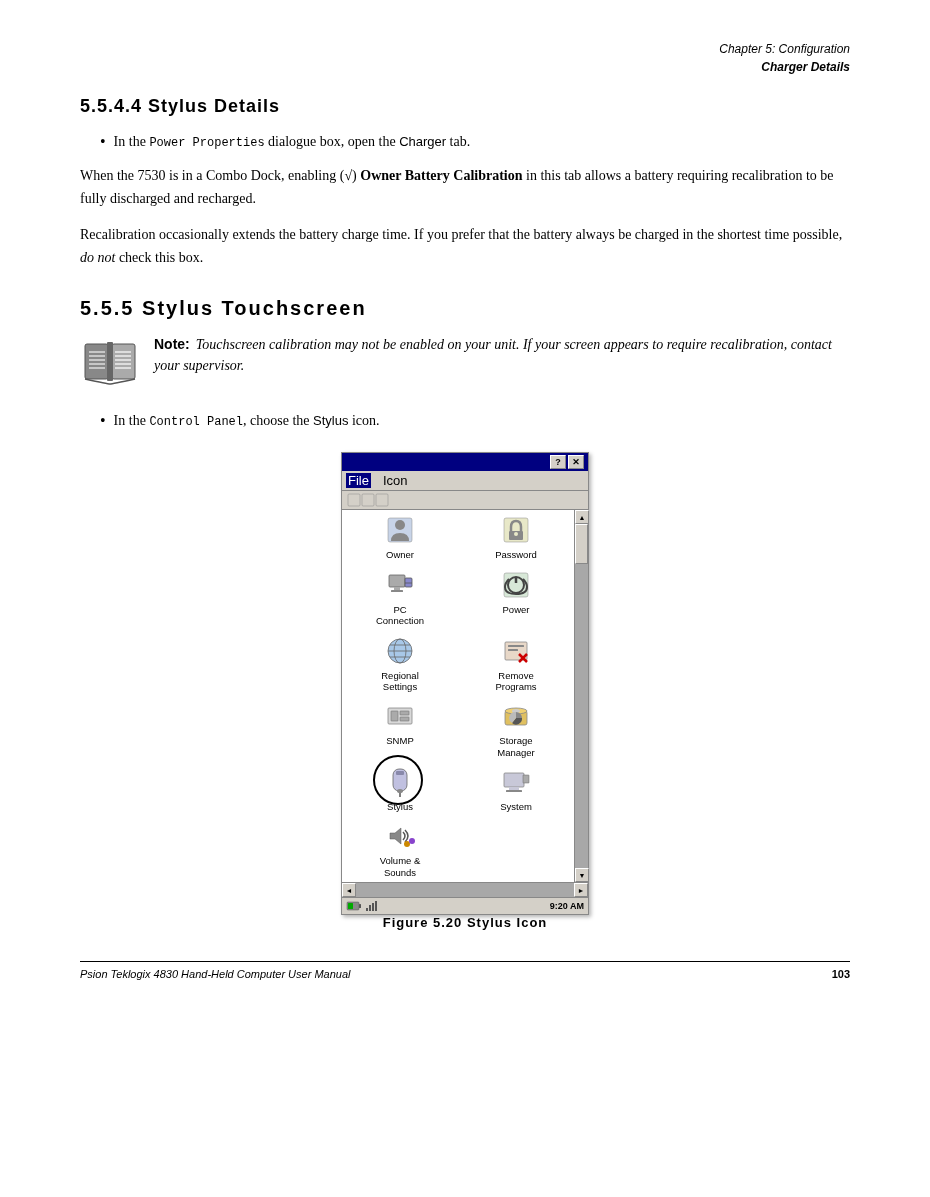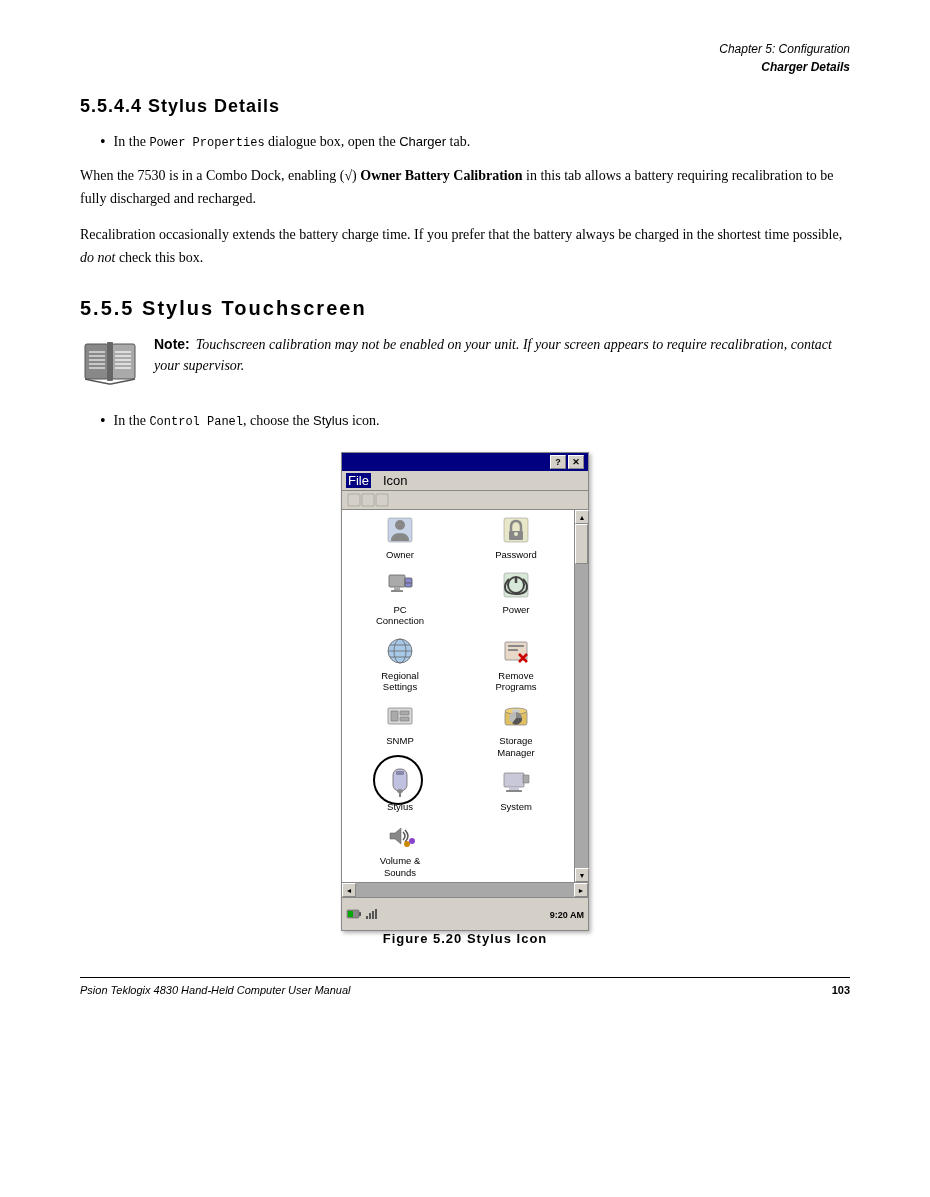--- a/index.html
+++ b/index.html
@@ -194,25 +194,25 @@
     }
     .cp-item-label {
       font-family: Arial, sans-serif;
       font-size: 9.5px;
       line-height: 1.2;
       text-align: center;
     }
 
     .cp-bottom-bar {
       display: flex;
-      align-items: flex-end;
+      align-items: center;
       justify-content: space-between;
       background: #d4d0c8;
       border-top: 1px solid #888;
-      padding: 10px 4px;
+      padding: 2px 4px;
       font-size: 9px;
     }
     .cp-status-icons {
       display: flex;
       align-items: center;
       gap: 3px;
     }
     .cp-time {
       font-size: 9px;
       font-weight: bold;

